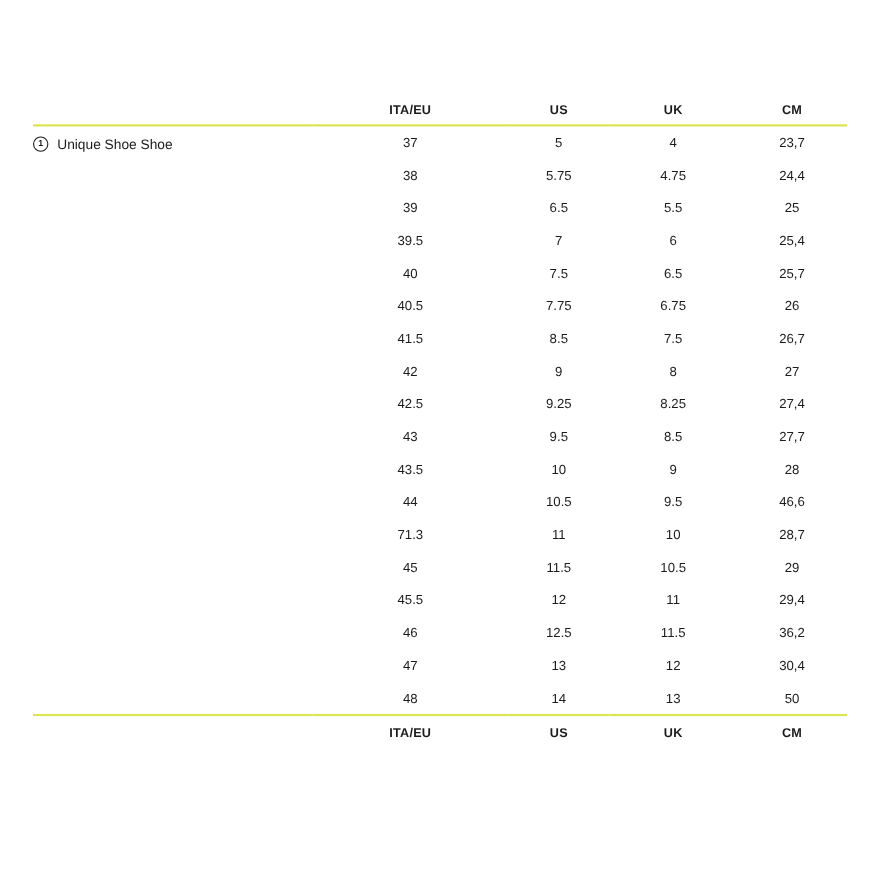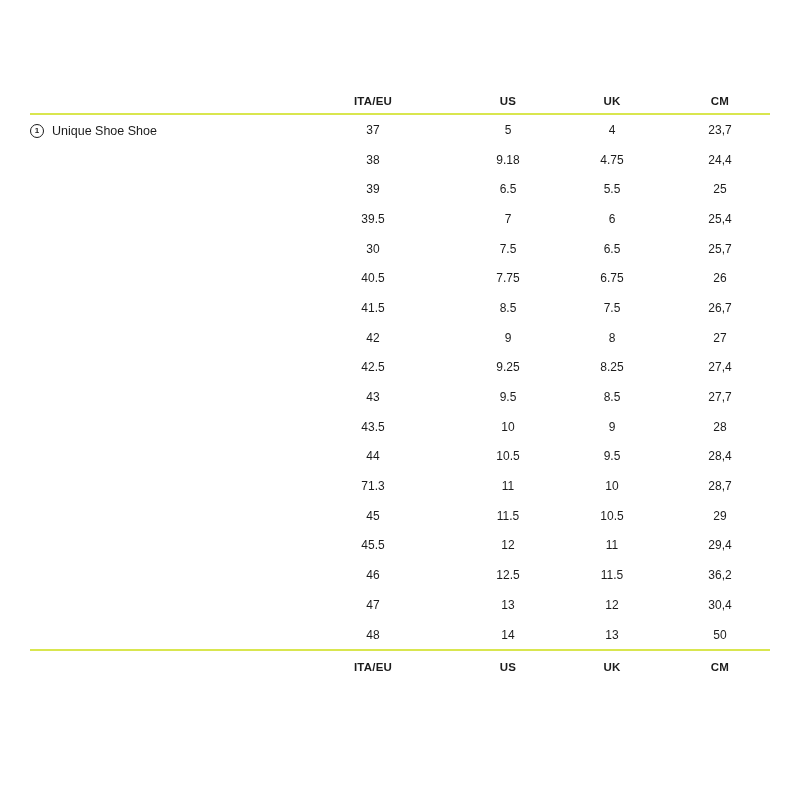--- a/index.html
+++ b/index.html
@@ -123,41 +123,41 @@
           <tr>
             <td></td>
             <td>37</td>
             <td>5</td>
             <td>4</td>
             <td>23,7</td>
           </tr>
           <tr>
             <td></td>
             <td>38</td>
-            <td>9.18</td>
+            <td>5.75</td>
             <td>4.75</td>
             <td>24,4</td>
           </tr>
           <tr>
             <td></td>
             <td>39</td>
             <td>6.5</td>
             <td>5.5</td>
             <td>25</td>
           </tr>
           <tr>
             <td></td>
             <td>39.5</td>
             <td>7</td>
             <td>6</td>
             <td>25,4</td>
           </tr>
           <tr>
             <td></td>
-            <td>30</td>
+            <td>40</td>
             <td>7.5</td>
             <td>6.5</td>
             <td>25,7</td>
           </tr>
           <tr>
             <td></td>
             <td>40.5</td>
             <td>7.75</td>
             <td>6.75</td>
             <td>26</td>
@@ -195,21 +195,21 @@
             <td>43.5</td>
             <td>10</td>
             <td>9</td>
             <td>28</td>
           </tr>
           <tr>
             <td></td>
             <td>44</td>
             <td>10.5</td>
             <td>9.5</td>
-            <td>28,4</td>
+            <td>46,6</td>
           </tr>
           <tr>
             <td></td>
             <td>71.3</td>
             <td>11</td>
             <td>10</td>
             <td>28,7</td>
           </tr>
           <tr>
             <td></td>

